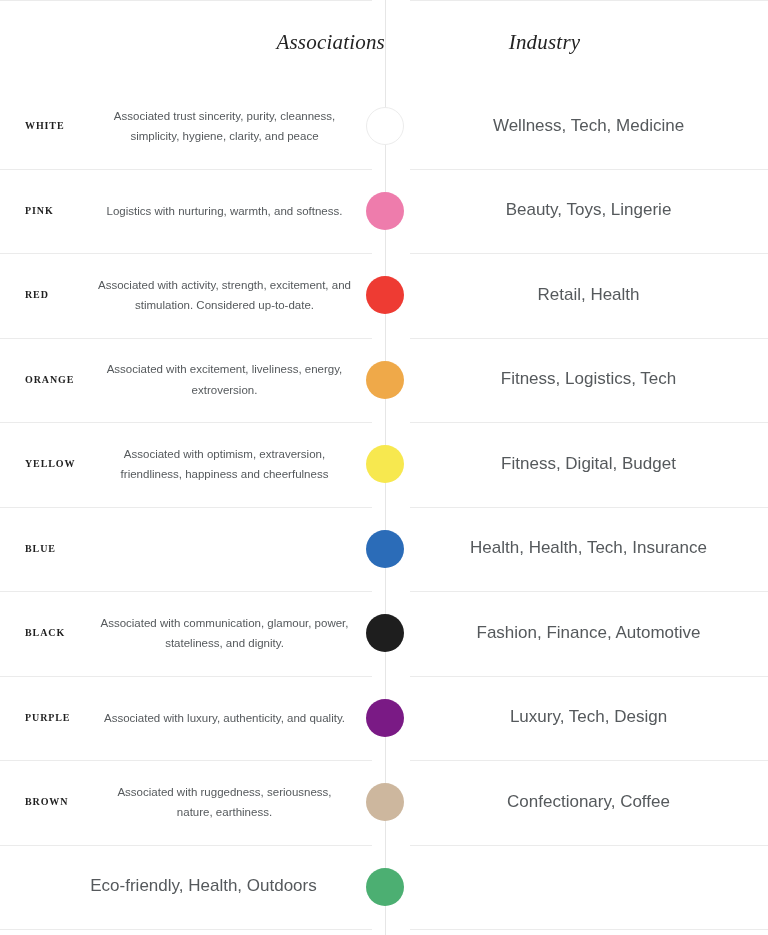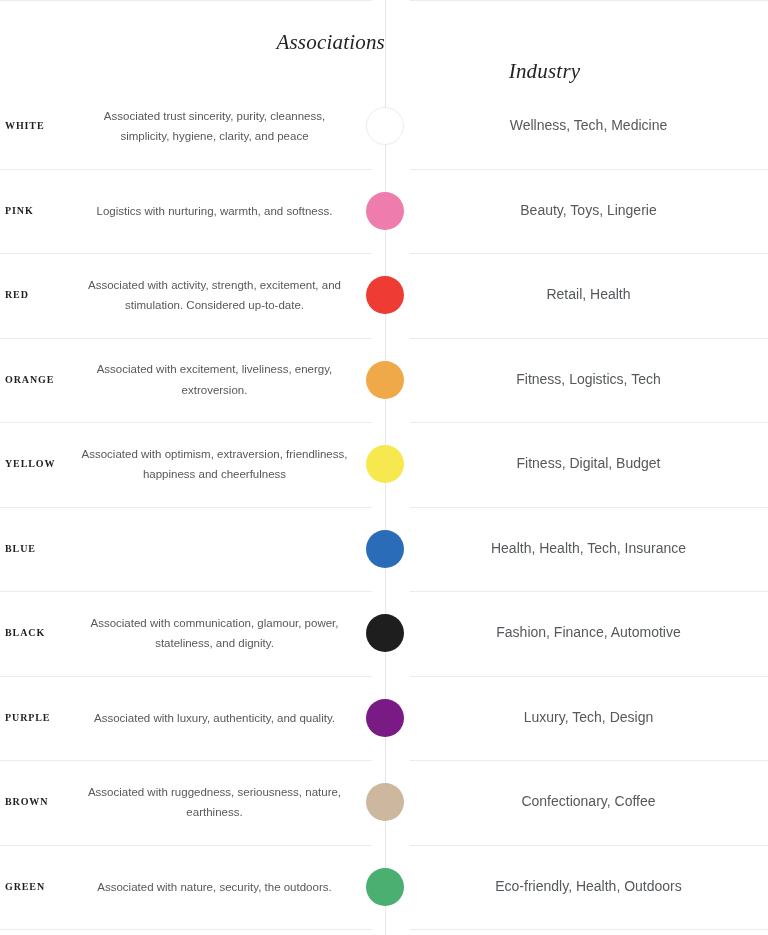--- a/index.html
+++ b/index.html
@@ -52,21 +52,21 @@
     align-items: center;
   }
   .head-left,
   .head-right {
     display: flex;
     align-items: center;
     justify-content: center;
     height: 100%;
   }
   .head-left  { width: 385px; justify-content: flex-end; }
-  .head-right { width: 319px; align-items: flex-end; }
+  .head-right { width: 319px; }
 
   .col-title {
     font-family: "Liberation Serif", serif;
     font-style: italic;
     font-size: 21px;
     font-weight: 400;
     color: #232323;
     letter-spacing: 0.2px;
   }
 
@@ -98,34 +98,35 @@
   .color-name {
     width: 78px;
     flex: 0 0 78px;
     padding-left: 5px;
     font-family: "Liberation Serif", serif;
     font-weight: bold;
     font-size: 10px;
     letter-spacing: 0.9px;
     color: #1f1f1f;
     line-height: 1.2;
+    margin-left: 20px;
   }
 
   .assoc-text {
     flex: 1 1 auto;
     text-align: center;
     font-size: 11.5px;
     line-height: 1.78;
     color: #55595c;
     padding-right: 4px;
   }
 
   .industry-text {
     text-align: center;
-    font-size: 14px;
+    font-size: 17px;
     line-height: 1.7;
     color: #55595c;
   }
 
   
   .dot {
     position: absolute;
     left: 385px;
     transform: translate(-50%, -50%);
     width: 38px;
@@ -244,24 +245,20 @@
         <div class="row">
           <div class="cell-left">
             <div class="color-name">BROWN</div>
             <div class="assoc-text">Associated with ruggedness, seriousness, nature, earthiness.</div>
           </div>
           <div class="cell-right">
             <div class="industry-text">Confectionary, Coffee</div>
           </div>
         </div>
         <div class="row">
-          <div class="cell-left">
-            <div class="color-name">GREEN</div>
-            <div class="assoc-text">Associated with nature, security, the outdoors.</div>
-          </div>
           <div class="cell-right">
             <div class="industry-text">Eco-friendly, Health, Outdoors</div>
           </div>
         </div>
       </div>
 
   <div class="dot outline" style="top: 126.25px;"></div>
       <div class="rule left" style="top: 168.5px;"></div>
       <div class="rule right" style="top: 168.5px;"></div>
       <div class="dot" style="background: rgb(238, 124, 172); top: 210.75px;"></div>

